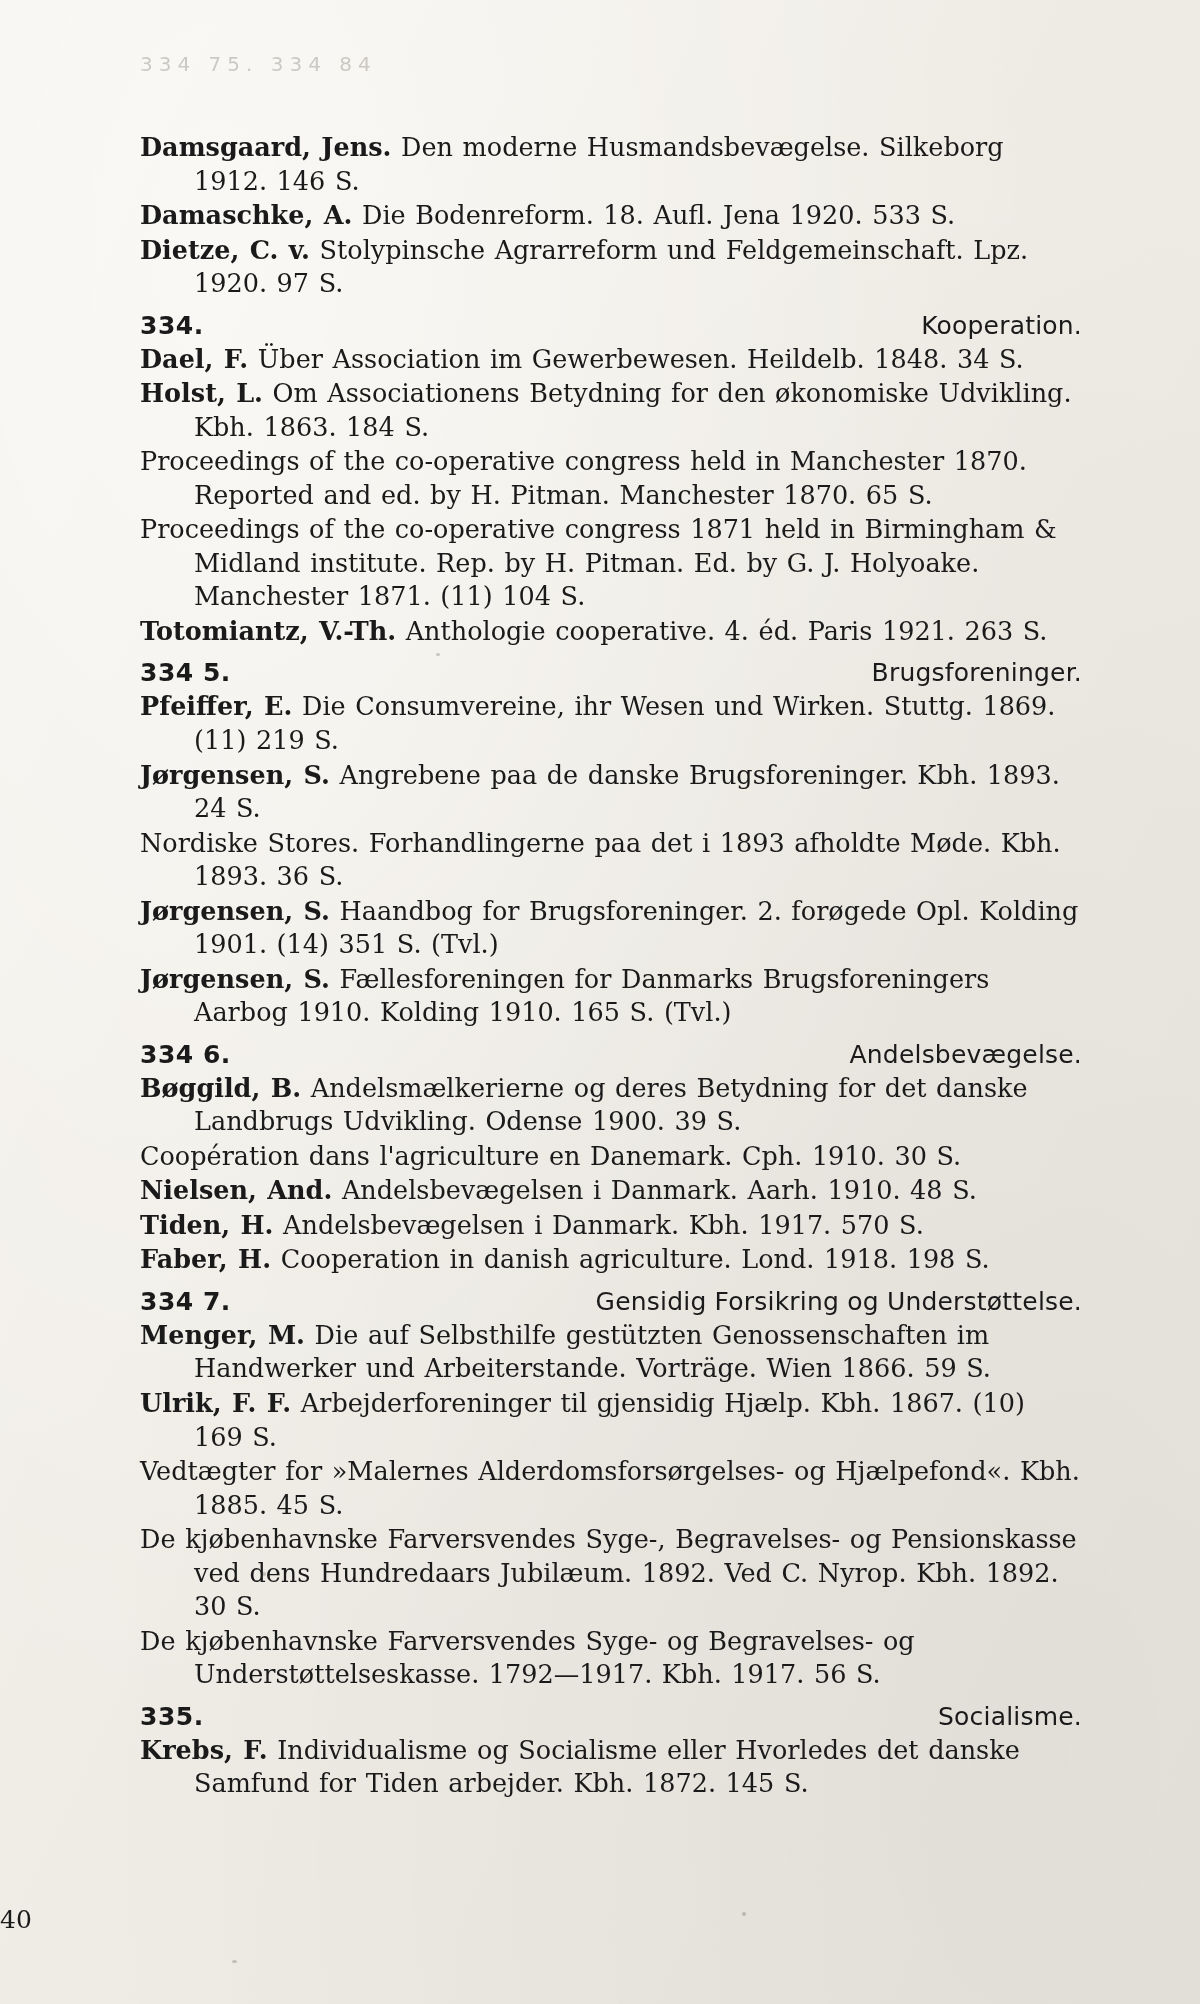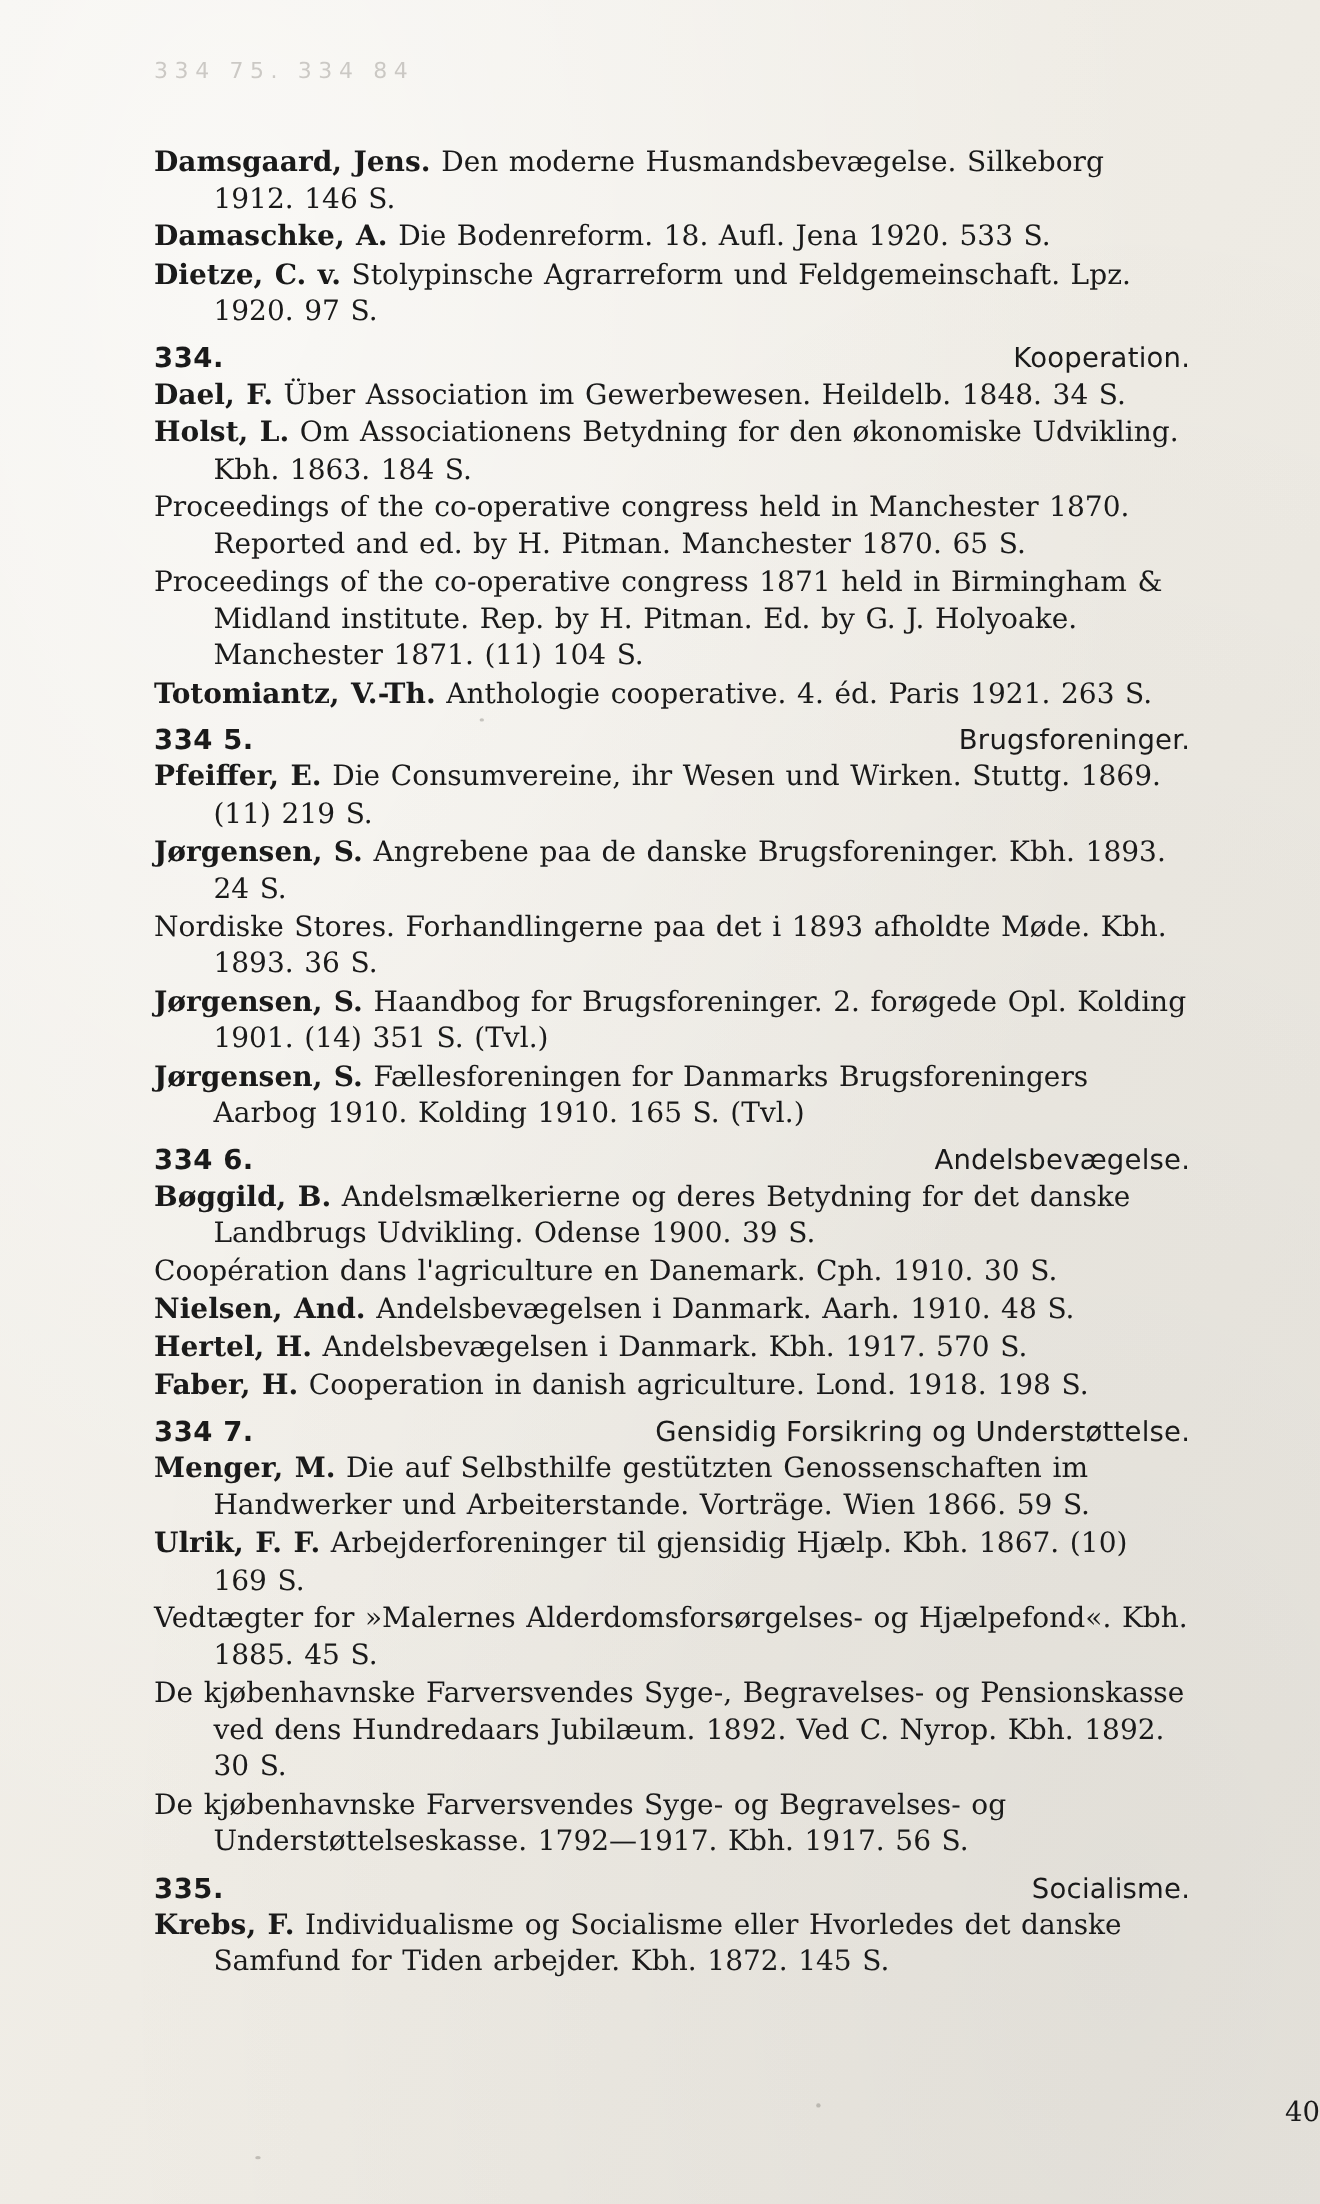--- a/index.html
+++ b/index.html
@@ -74,21 +74,21 @@
     font-family: "DejaVu Sans", sans-serif;
     font-weight: normal;
     font-size: 25px;
     letter-spacing: 0.2px;
   }
   .folio {
     position: absolute;
     left: 0;
     right: 0;
     top: 1905px;
-    text-align: right;
+    text-align: left;
     font-size: 25px;
     font-family: "DejaVu Serif", serif;
   }
   .speck {
     position: absolute;
     background: rgba(90,85,78,0.30);
     border-radius: 50%;
   }
 </style>
 </head>
@@ -126,21 +126,21 @@
       <p class="entry"><span>Nordiske Stores. Forhandlingerne paa det i 1893 afholdte Møde. Kbh. 1893. 36 S.</span></p>
       <p class="entry"><span class="au">Jørgensen, S.</span><span> Haandbog for Brugsforeninger. 2. forøgede Opl. Kolding 1901. (14) 351 S. (Tvl.)</span></p>
       <p class="entry"><span class="au">Jørgensen, S.</span><span> Fællesforeningen for Danmarks Brugsforeningers Aarbog 1910. Kolding 1910. 165 S. (Tvl.)</span></p>
       <div class="section">
         <span class="num">334 6.</span>
         <span class="ttl">Andelsbevægelse.</span>
       </div>
       <p class="entry"><span class="au">Bøggild, B.</span><span> Andelsmælkerierne og deres Betydning for det danske Landbrugs Udvikling. Odense 1900. 39 S.</span></p>
       <p class="entry"><span>Coopération dans l'agriculture en Danemark. Cph. 1910. 30 S.</span></p>
       <p class="entry"><span class="au">Nielsen, And.</span><span> Andelsbevægelsen i Danmark. Aarh. 1910. 48 S.</span></p>
-      <p class="entry"><span class="au">Hertel, H.</span><span> Andelsbevægelsen i Danmark. Kbh. 1917. 570 S.</span></p>
+      <p class="entry"><span class="au">Tiden, H.</span><span> Andelsbevægelsen i Danmark. Kbh. 1917. 570 S.</span></p>
       <p class="entry"><span class="au">Faber, H.</span><span> Cooperation in danish agriculture. Lond. 1918. 198 S.</span></p>
       <div class="section">
         <span class="num">334 7.</span>
         <span class="ttl">Gensidig Forsikring og Understøttelse.</span>
       </div>
       <p class="entry"><span class="au">Menger, M.</span><span> Die auf Selbsthilfe gestützten Genossenschaften im Handwerker und Arbeiterstande. Vorträge. Wien 1866. 59 S.</span></p>
       <p class="entry"><span class="au">Ulrik, F. F.</span><span> Arbejderforeninger til gjensidig Hjælp. Kbh. 1867. (10) 169 S.</span></p>
       <p class="entry"><span>Vedtægter for »Malernes Alderdomsforsørgelses- og Hjælpefond«. Kbh. 1885. 45 S.</span></p>
       <p class="entry"><span>De kjøbenhavnske Farversvendes Syge-, Begravelses- og Pensionskasse ved dens Hundredaars Jubilæum. 1892. Ved C. Nyrop. Kbh. 1892. 30 S.</span></p>
       <p class="entry"><span>De kjøbenhavnske Farversvendes Syge- og Begravelses- og Understøttelseskasse. 1792—1917. Kbh. 1917. 56 S.</span></p>

